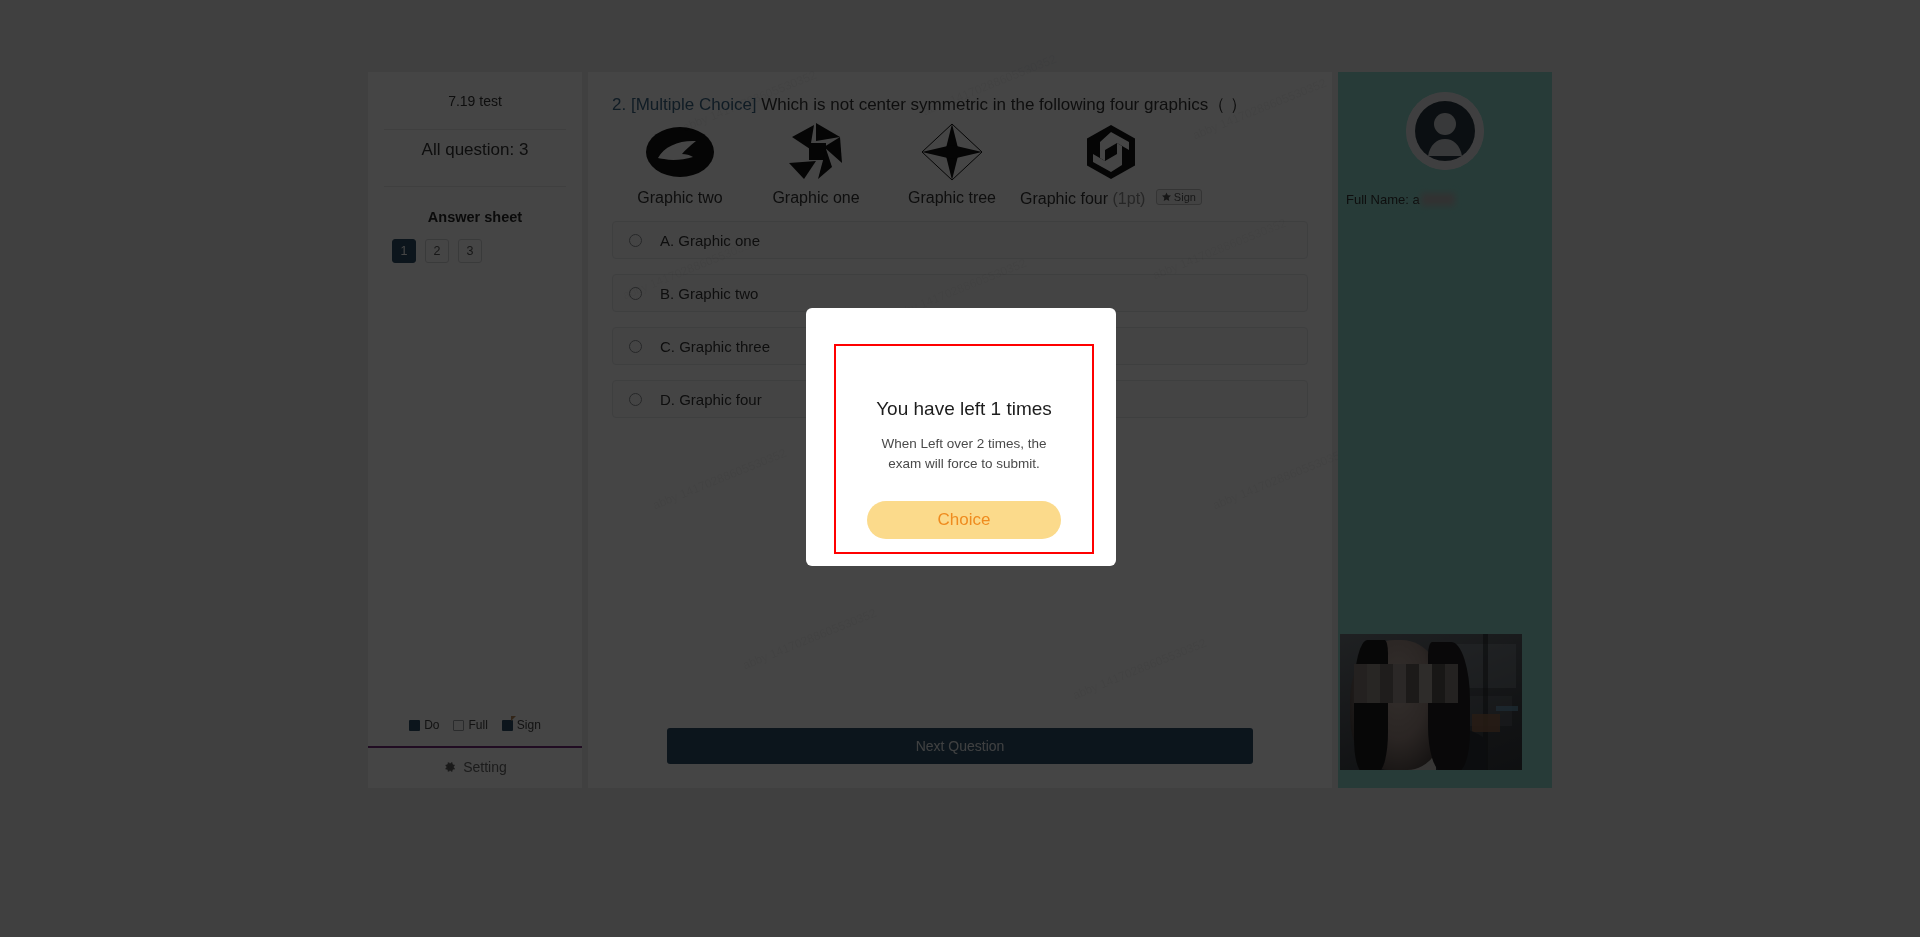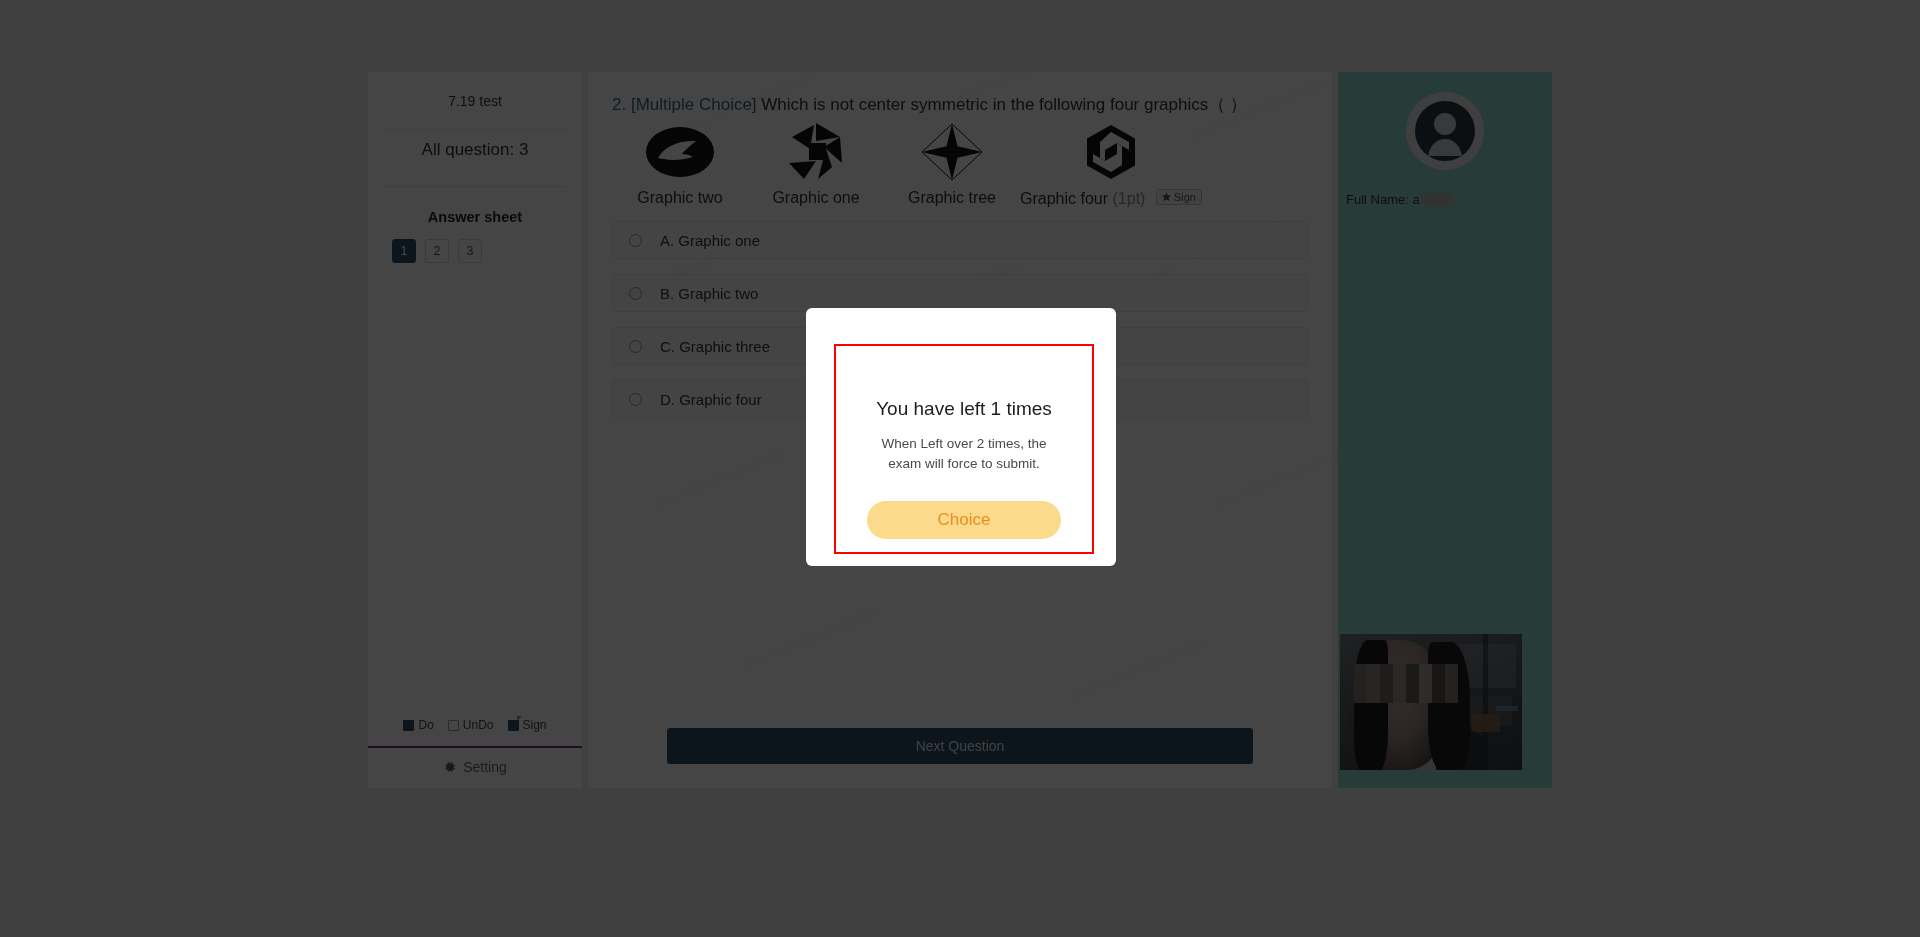--- a/index.html
+++ b/index.html
@@ -345,21 +345,21 @@
 
       <div class="sb-spacer"></div>
 
       <div class="sb-legend">
         <span class="lg-item">
           <i class="sw done"></i>
           <span>Do</span>
         </span>
         <span class="lg-item">
           <i class="sw undone"></i>
-          <span>UnDo</span>
+          <span>Full</span>
         </span>
         <span class="lg-item">
           <i class="sw sign"></i>
           <span>Sign</span>
         </span>
       </div>
 
       <div class="sb-setting">
         <span>
           <svg class="gear-ico" viewBox="0 0 24 24" fill="#5a5a5a">

